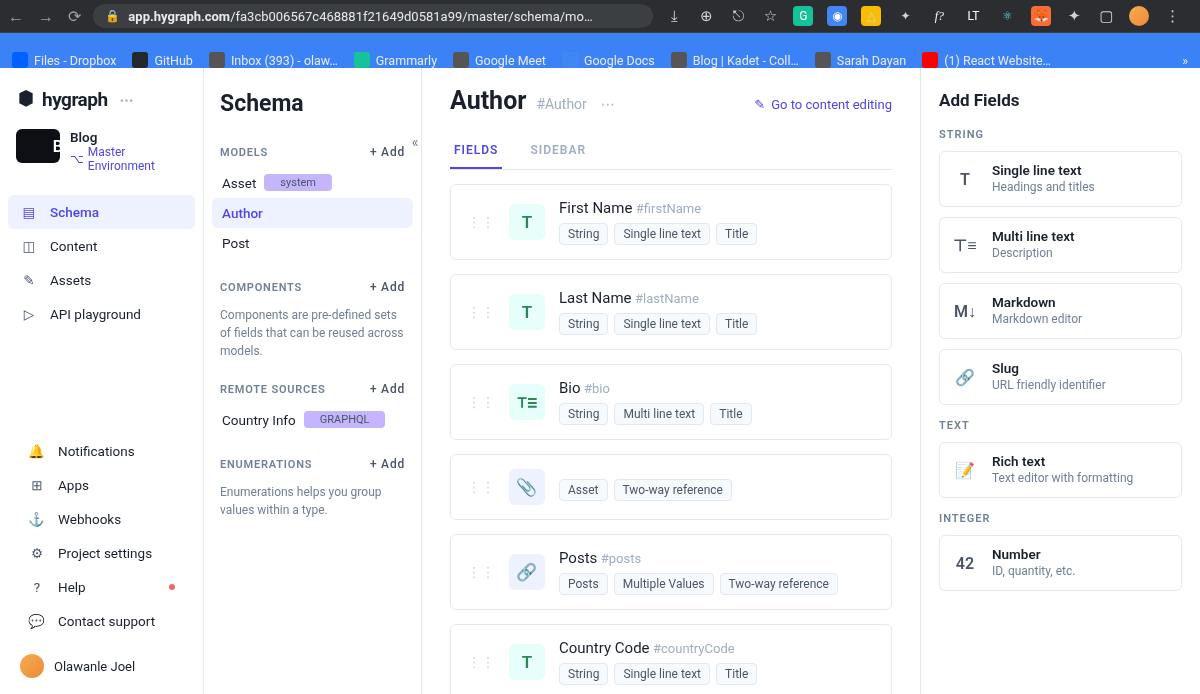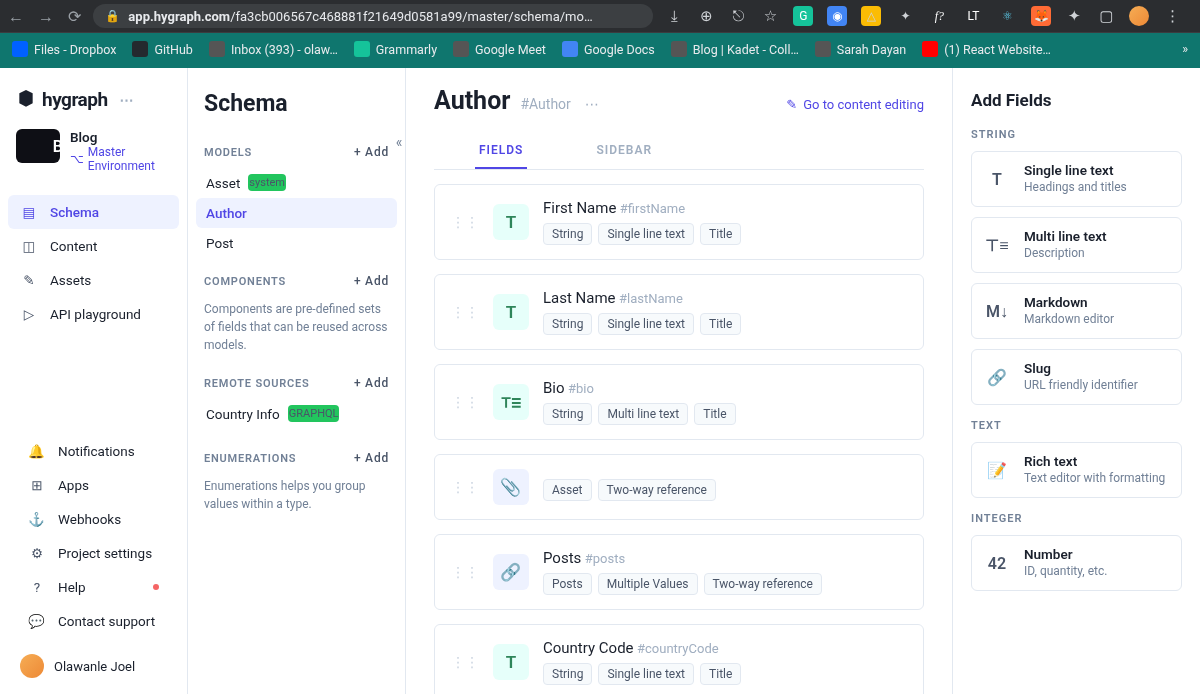--- a/index.html
+++ b/index.html
@@ -8,29 +8,29 @@
   
   .browser-bar { background: #2b2d30; height: 32px; display: flex; align-items: center; padding: 0 8px; gap: 12px; color: #cfd2d6; }
   .nav-arrows { display: flex; gap: 14px; }
   .nav-arrow { color: #9aa0a6; font-size: 16px; cursor: pointer; }
   .url-pill { flex: 1; display: flex; align-items: center; background: #3c3f42; border-radius: 20px; height: 24px; padding: 0 12px; font-size: 13px; color: #e8eaed; gap: 8px; max-width: 560px;}
   .url-pill .lock { font-size: 12px; }
   .browser-actions { display: flex; gap: 14px; align-items: center; }
   .browser-actions .ico { width: 18px; height: 18px; display:flex;align-items:center;justify-content:center; font-size: 15px; color:#cfd2d6; }
   .ext-icon { width:20px;height:20px;border-radius:4px;display:flex;align-items:center;justify-content:center;font-size:12px;}
   
-  .bookmarks-bar { background: #0f766e; height: 36px; display: flex; align-items: flex-start; padding: 8px 12px; gap: 16px; font-size: 12.5px; color: #e8eaed; border-top: 1px solid #3a3c3f;}
+  .bookmarks-bar { background: #3b82f6; height: 36px; display: flex; align-items: flex-end; padding: 0 12px; gap: 16px; font-size: 12.5px; color: #e8eaed; border-top: 1px solid #3a3c3f;}
   .bookmark { display: flex; align-items: center; gap: 6px; white-space: nowrap; cursor:pointer;}
   .bookmark .bm-icon { width:16px;height:16px;border-radius:3px;display:flex;align-items:center;justify-content:center;font-size:11px;}
   .bookmark-chevrons { margin-left:auto; color:#e8eaed; }
   
   
   .app { display: flex; height: calc(694px - 68px); }
   
-  .sidebar-left { width: 188px; border-right: 1px solid #e2e8f0; display: flex; flex-direction: column; padding-top: 10px; }
+  .sidebar-left { width: 204px; border-right: 1px solid #e2e8f0; display: flex; flex-direction: column; padding-top: 10px; }
   .logo-row { display:flex;align-items:center;gap:6px;padding:10px 16px 14px; }
   .logo-text { font-weight: 700; font-size: 19px; letter-spacing:-0.5px;}
   .logo-dots { color:#a0aec0; margin-left: 6px; font-weight:bold;}
   .project-row { display:flex; gap:10px; padding: 4px 16px 14px; }
   .project-badge { width:34px;height:34px;background:#0e0f15;color:#fff;border-radius:6px;display:flex;align-items:center;justify-content:center;font-size:16px;font-weight:600;padding-left:44px;}
   .project-info .pname { font-weight:600;font-size:13.5px;}
   .project-info .penv { font-size:12px;color:#5046e5;display:flex;align-items:center;gap:4px;}
   
   .nav-items { padding: 8px; }
   .nav-item { display:flex;align-items:center;gap:12px;padding:9px 12px;border-radius:6px;font-size:13.5px;color:#1a202c;cursor:pointer;}
@@ -45,49 +45,49 @@
   
   
   .schema-panel { width: 218px; border-right: 1px solid #e2e8f0; padding: 22px 0; overflow-y:auto;}
   .schema-panel h2 { font-size:23px;font-weight:700;padding:0 16px 20px;}
   .collapse-btn { position:absolute;margin-left:200px;margin-top:-6px;width:22px;height:22px;display:flex;align-items:center;justify-content:center;color:#718096;font-size:14px;cursor:pointer;}
   .section-head { display:flex;align-items:center;justify-content:space-between;padding:8px 16px 6px;font-size:11px;font-weight:600;letter-spacing:0.8px;color:#718096;}
   .add-link { font-size:12px;color:#4a5568;font-weight:500;display:flex;align-items:center;gap:4px;cursor:pointer;}
   .model-list { padding: 2px 8px;}
   .model-item { padding:7px 10px;border-radius:6px;font-size:13.5px;display:flex;align-items:center;gap:8px;cursor:pointer;}
   .model-item.active { background:#eef2ff;color:#5046e5;font-weight:500;}
-  .tag-pill { background:#22c55e;color:#4a5568;font-size:11px;padding:2px 1px;border-radius:4px;}
+  .tag-pill { background:#c4b5fd;color:#4a5568;font-size:11px;padding:2px 16px;border-radius:4px;}
   .section-desc { padding: 6px 16px 14px;font-size:12px;color:#718096;line-height:1.5;}
   
   
   .editor { flex:1; display:flex; }
   .editor-main { flex:1; padding: 18px 28px; overflow-y:auto;}
   .editor-head { display:flex;align-items:baseline;gap:10px;}
   .editor-head h1 { font-size:25px;font-weight:700;}
   .editor-head .apiid { color:#a0aec0;font-size:14px;}
   .editor-head .dots { color:#a0aec0;margin-left:4px;cursor:pointer;}
   .content-link { margin-left:auto;color:#5046e5;font-size:13px;display:flex;align-items:center;gap:6px;cursor:pointer;}
   .tabs { display:flex;gap:24px;border-bottom:1px solid #e2e8f0;margin-top:18px;}
-  .tab { padding:10px 4px;font-size:12px;font-weight:600;letter-spacing:1px;color:#a0aec0;cursor:pointer;border-bottom:2px solid transparent;margin-left:41px;}
+  .tab { padding:10px 4px;font-size:12px;font-weight:600;letter-spacing:1px;color:#a0aec0;cursor:pointer;border-bottom:2px solid transparent;}
   .tab.active { color:#5046e5;border-bottom-color:#5046e5;}
   
   .field-row { display:flex;align-items:center;gap:14px;border:1px solid #e2e8f0;border-radius:6px;padding:14px 16px;margin-top:14px;}
   .drag { color:#cbd5e0;font-size:14px;cursor:grab;}
   .field-icon { width:36px;height:36px;border-radius:6px;display:flex;align-items:center;justify-content:center;font-size:17px;font-weight:600;}
   .fi-text { background:#e6fffa;color:#2f855a;}
   .fi-multi { background:#e6fffa;color:#2f855a;font-family:monospace;}
   .fi-asset { background:#eef2ff;color:#5046e5;}
   .fi-ref { background:#eef2ff;color:#5046e5;}
   .field-body .fname { font-size:15px;font-weight:400;}
   .field-body .fid { color:#a0aec0;font-size:13px;font-weight:400;}
   .field-tags { display:flex;gap:6px;margin-top:6px;}
   .ftag { background:#f7fafc;border:1px solid #e2e8f0;color:#4a5568;font-size:12px;padding:3px 8px;border-radius:4px;}
   
   
-  .right-panel { width:248px;border-left:1px solid #e2e8f0;padding:22px 18px;overflow-y:auto;}
+  .right-panel { width:280px;border-left:1px solid #e2e8f0;padding:22px 18px;overflow-y:auto;}
   .right-panel h3 { font-size:17px;font-weight:700;margin-bottom:18px;}
   .cat-label { font-size:11px;font-weight:600;letter-spacing:1px;color:#718096;margin-bottom:10px;margin-top:14px;}
   .field-type {border:1px solid #e2e8f0;border-radius:6px;padding:10px;display:flex;gap:12px;margin-bottom:10px;cursor:pointer;}
   .ft-icon{width:30px;height:34px;display:flex;align-items:center;justify-content:center;font-size:16px;color:#4a5568;font-weight:600;}
   .ft-body .ft-name{font-size:13.5px;font-weight:600;}
   .ft-body .ft-desc{font-size:12px;color:#718096;margin-top:2px;}
 </style>
 </head>
 <body>
 
@@ -248,21 +248,21 @@
           <span class="tag-pill">system</span>
         </div>
         <div class="model-item active">
           <span>Author</span>
         </div>
         <div class="model-item">
           <span>Post</span>
         </div>
       </div>
 
-    <div class="section-head" style="margin-top:6px;">
+    <div class="section-head" style="margin-top:12px;">
       <span>COMPONENTS</span>
       <span class="add-link">+  Add</span>
     </div>
     <div class="section-desc">Components are pre-defined sets of fields that can be reused across models.</div>
 
     <div class="section-head">
       <span>REMOTE SOURCES</span>
       <span class="add-link">+  Add</span>
     </div>
     <div class="model-list" id="remote-list">

